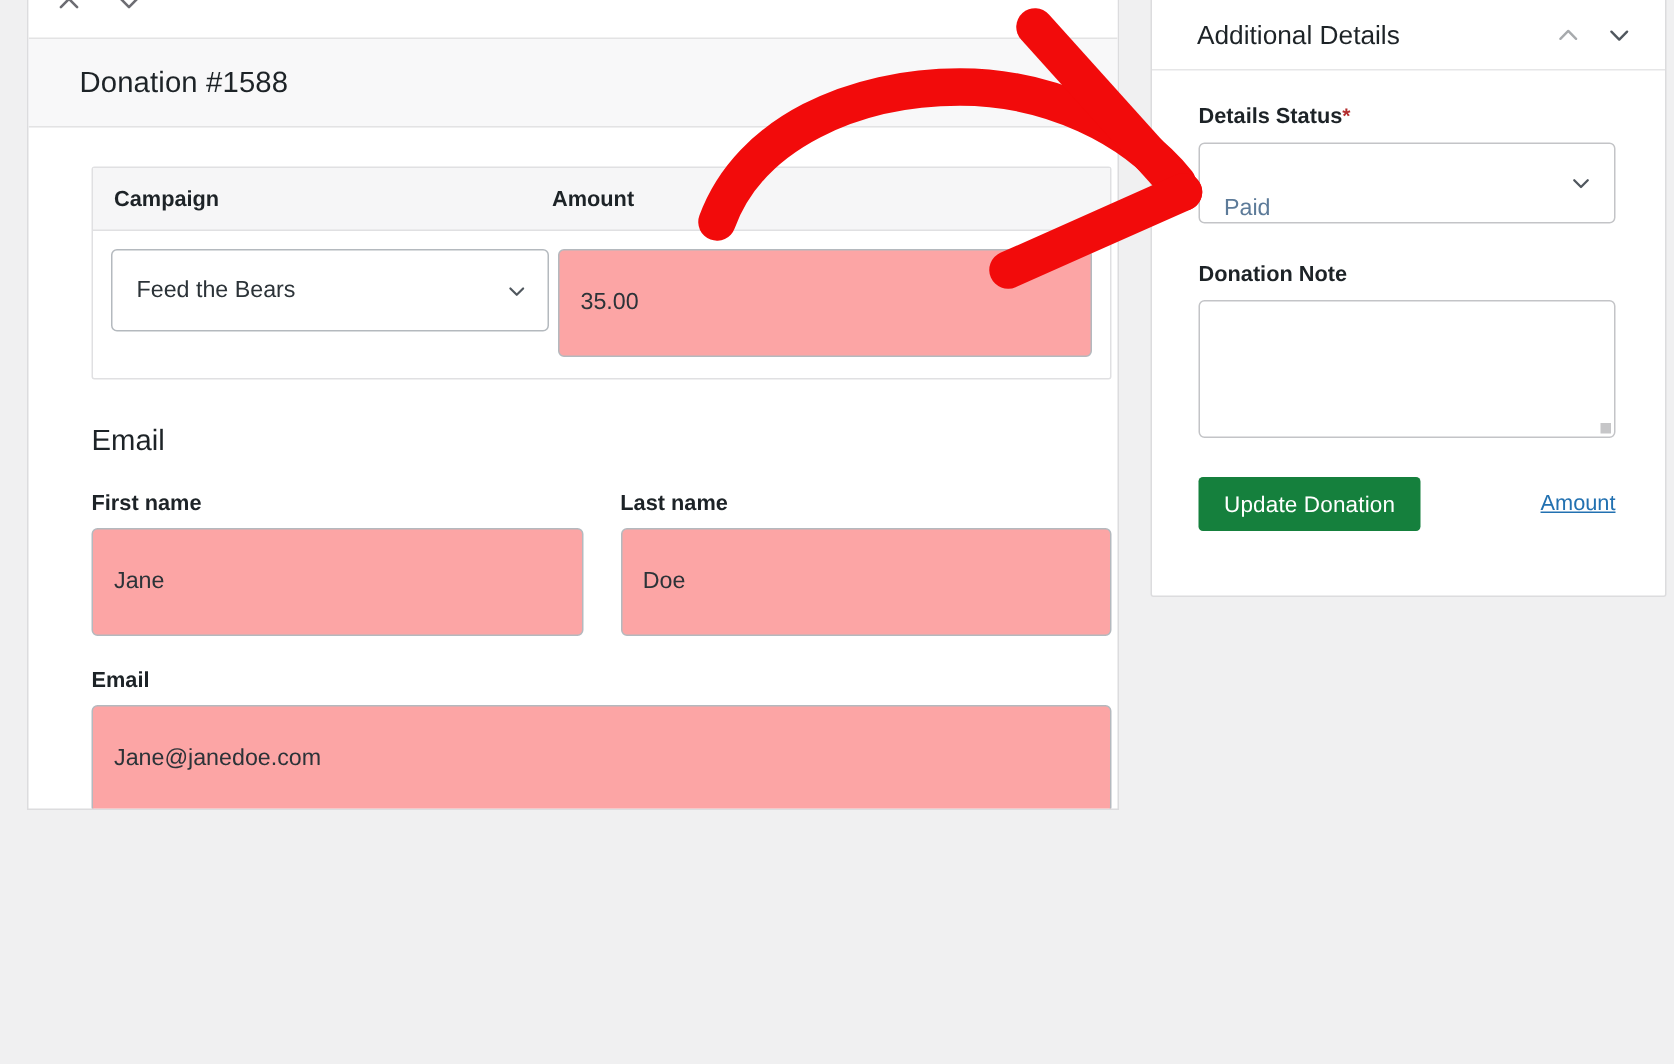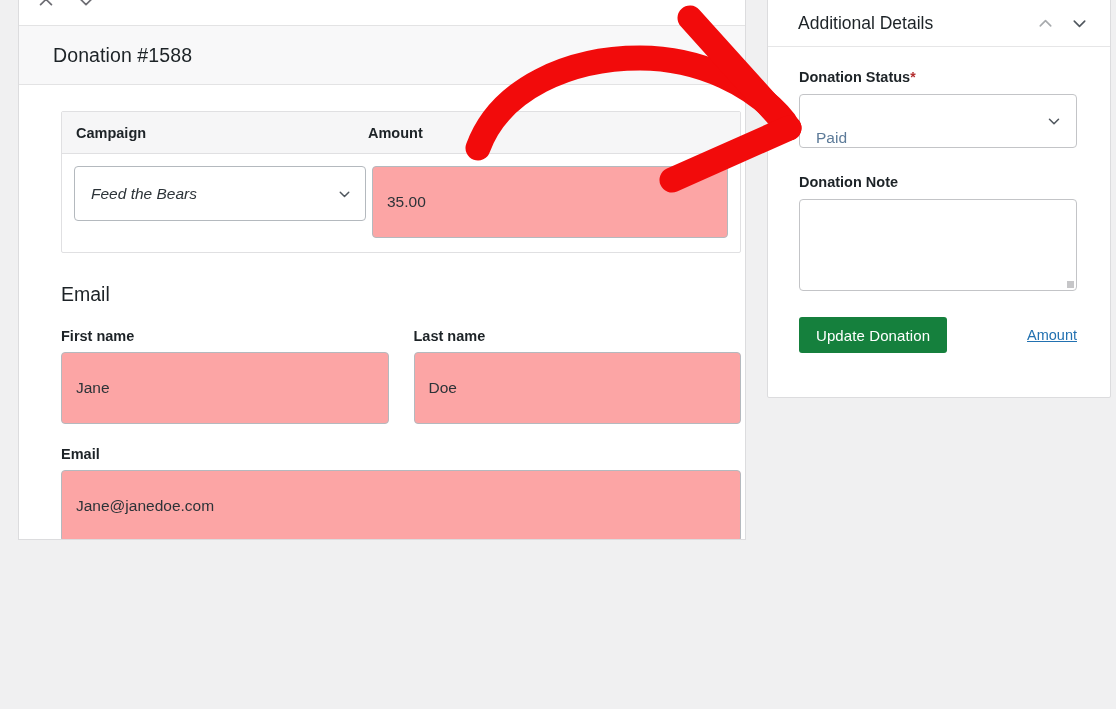--- a/index.html
+++ b/index.html
@@ -101,21 +101,21 @@
     color: #1d2327;
   }
   .ca-th.c1 { width: 304px; padding-left: 14px; }
   .ca-th.c2 { flex: 1; padding-left: 2px; }
 
   .ca-tbody {
     display: flex;
     align-items: flex-start;
     padding: 12px 12px 14px 12px;
   }
-  .ca-cell1 { width: 292px; font-style: italic; }
+  .ca-cell1 { width: 292px; }
   .ca-cell2 { flex: 1; padding-left: 6px; }
   .sel-wrap {
     position: relative;
     width: 100%;
   }
   .sel-box {
     height: 55px;
     padding: 0 34px 0 16px;
     border: 1px solid #b4b9be;
     border-radius: 4px;
@@ -372,21 +372,21 @@
             <svg width="19" height="19" viewBox="0 0 20 20" fill="none" stroke="currentColor" stroke-width="1.7" stroke-linecap="round" stroke-linejoin="round">
               <polyline points="4.5,7.5 10,13 15.5,7.5"></polyline>
             </svg>
           </span>
         </span>
       </div>
 
       <div class="side-body">
 
         <label class="side-label">
-          <span>Donation Status</span><span class="req-star">*</span>
+          <span>Details Status</span><span class="req-star">*</span>
         </label>
 
         <div class="status-sel">
           <span>Paid</span>
           <span class="sel-chev">
             <svg width="18" height="18" viewBox="0 0 20 20" fill="none" stroke="currentColor" stroke-width="1.7" stroke-linecap="round" stroke-linejoin="round">
               <polyline points="5,8 10,13 15,8"></polyline>
             </svg>
           </span>
         </div>

